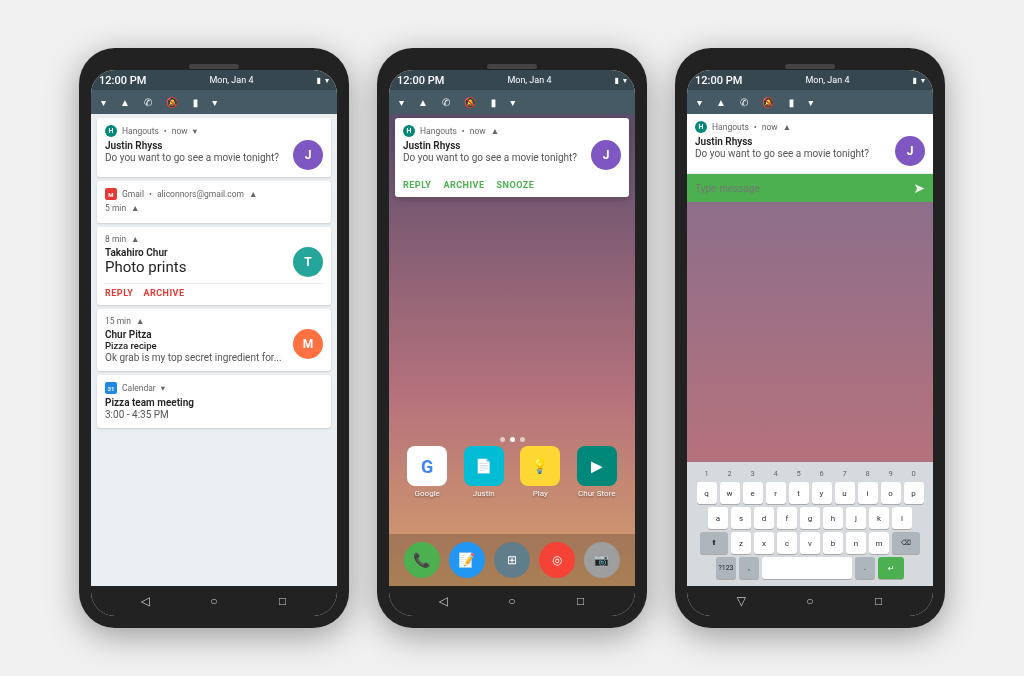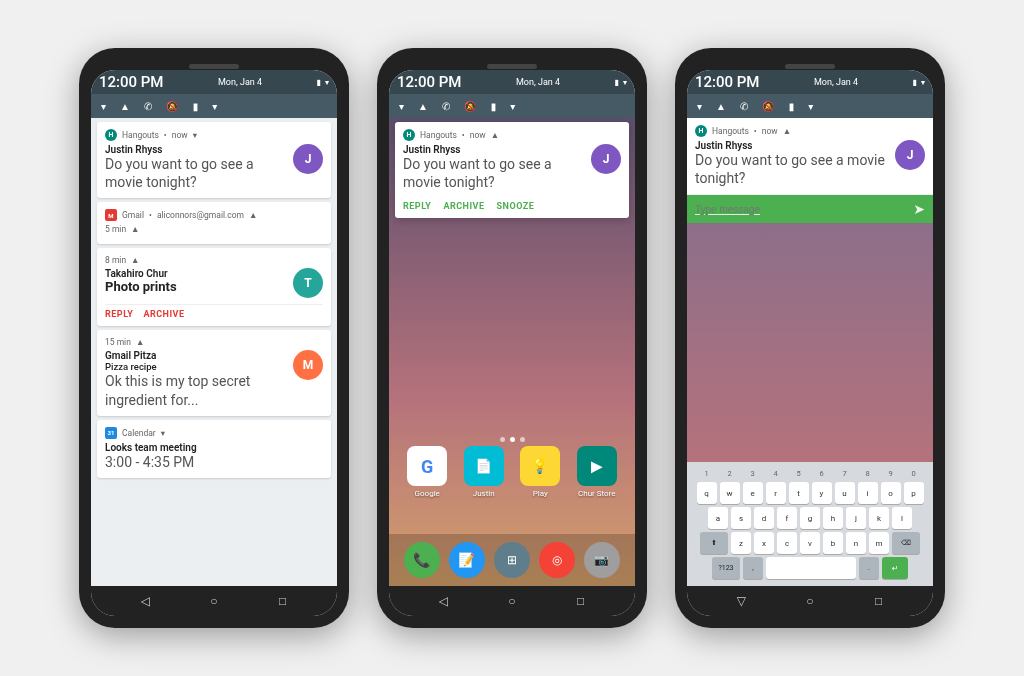--- a/index.html
+++ b/index.html
@@ -57,21 +57,21 @@
     .status-bar {
       background: #37474f;
       color: #fff;
       font-size: 9px;
       padding: 3px 8px;
       display: flex;
       justify-content: space-between;
       align-items: center;
       min-height: 20px;
     }
-    .status-time { font-weight: 500; font-size: 15px; }
+    .status-time { font-weight: 500; font-size: 11px; }
     .status-icons { display: flex; gap: 4px; align-items: center; font-size: 8px; }
 
     
     .notif-icons-row {
       background: #455a64;
       display: flex;
       align-items: center;
       gap: 14px;
       padding: 4px 10px;
       min-height: 24px;
@@ -108,21 +108,21 @@
       align-items: center;
       justify-content: center;
       font-size: 7px;
       color: #fff;
       font-weight: bold;
     }
     .hangouts-icon { background: #00897b; border-radius: 50%; }
     .gmail-icon { background: #e53935; }
     .calendar-icon { background: #1e88e5; }
     .notif-title { font-size: 10px; font-weight: 600; color: #222; }
-    .notif-body { font-size: 14px; color: #555; line-height: 1.3; }
+    .notif-body { font-size: 10px; color: #555; line-height: 1.3; }
     .notif-row {
       display: flex;
       align-items: flex-start;
       justify-content: space-between;
       gap: 6px;
     }
     .notif-content { flex: 1; min-width: 0; }
     .avatar-circle {
       width: 30px;
       height: 30px;
@@ -265,21 +265,20 @@
       padding: 6px 8px;
       gap: 6px;
     }
     .reply-input {
       flex: 1;
       background: transparent;
       border: none;
       color: rgba(255,255,255,0.8);
       font-size: 10px;
       outline: none;
-      text-decoration: underline;
     }
     .reply-send-btn {
       color: rgba(255,255,255,0.9);
       font-size: 14px;
     }
     .wallpaper-area {
       flex: 1;
       background: linear-gradient(180deg, #8d6e8a 0%, #b5727c 100%);
     }
     .keyboard-area {
@@ -404,52 +403,52 @@
         </div>
 
         <div class="notif-card">
           <div class="notif-header">
             <span>8 min</span>
             <span>▲</span>
           </div>
           <div class="notif-row">
             <div class="notif-content">
               <div class="notif-title">Takahiro Chur</div>
-              <div class="notif-title" style="font-weight:700;font-size:13px;">Photo prints</div>
+              <div class="notif-title" style="font-weight:400;font-size:15px;">Photo prints</div>
             </div>
             <div class="avatar-circle" style="background:#26a69a;">T</div>
           </div>
           <div class="notif-actions">
             <span class="notif-action-btn">REPLY</span>
             <span class="notif-action-btn">ARCHIVE</span>
           </div>
         </div>
 
         <div class="notif-card">
           <div class="notif-header">
             <span>15 min</span>
             <span>▲</span>
           </div>
           <div class="notif-row">
             <div class="notif-content">
-              <div class="notif-title">Gmail Pitza</div>
+              <div class="notif-title">Chur Pitza</div>
               <div class="notif-title" style="font-weight:500;font-size:9.5px;">Pizza recipe</div>
-              <div class="notif-body">Ok this is my top secret ingredient for...</div>
+              <div class="notif-body">Ok grab is my top secret ingredient for...</div>
             </div>
             <div class="avatar-circle" style="background:#ff7043;">M</div>
           </div>
         </div>
 
         <div class="notif-card">
           <div class="notif-header">
             <span class="notif-app-icon calendar-icon" style="font-size:6px;">31</span>
             <span>Calendar</span>
             <span>▾</span>
           </div>
-          <div class="notif-title">Looks team meeting</div>
+          <div class="notif-title">Pizza team meeting</div>
           <div class="notif-body">3:00 - 4:35 PM</div>
         </div>
       </div>
 
       <div class="nav-bar">
         <span class="nav-btn">◁</span>
         <span class="nav-btn">○</span>
         <span class="nav-btn">□</span>
       </div>
     </div>
@@ -650,21 +649,21 @@
             <div class="key">z</div>
             <div class="key">x</div>
             <div class="key">c</div>
             <div class="key">v</div>
             <div class="key">b</div>
             <div class="key">n</div>
             <div class="key">m</div>
             <div class="key dark wide">⌫</div>
           </div>
           <div class="keyboard-row">
-            <div class="key dark num" style="width:28px;font-size:7px;">?123</div>
+            <div class="key dark num" style="width:20px;font-size:7px;">?123</div>
             <div class="key dark">,</div>
             <div class="key space"> </div>
             <div class="key dark">.</div>
             <div class="key enter">↵</div>
           </div>
         </div>
       </div>
 
       <div class="nav-bar">
         <span class="nav-btn">▽</span>

